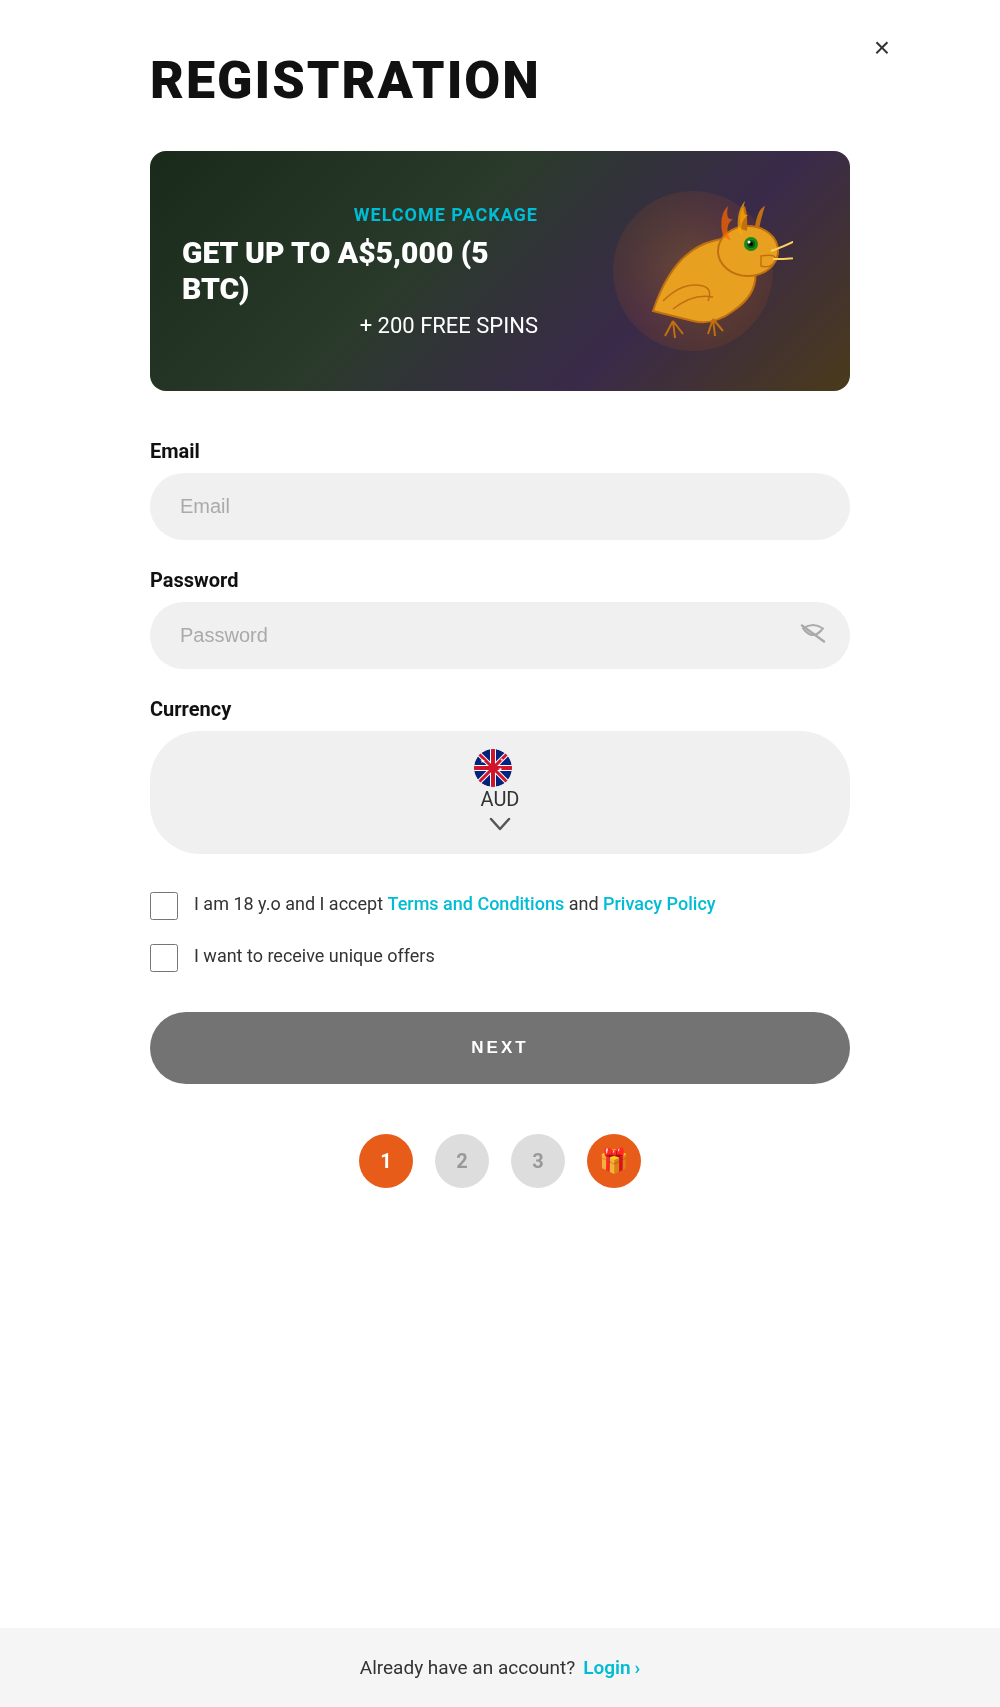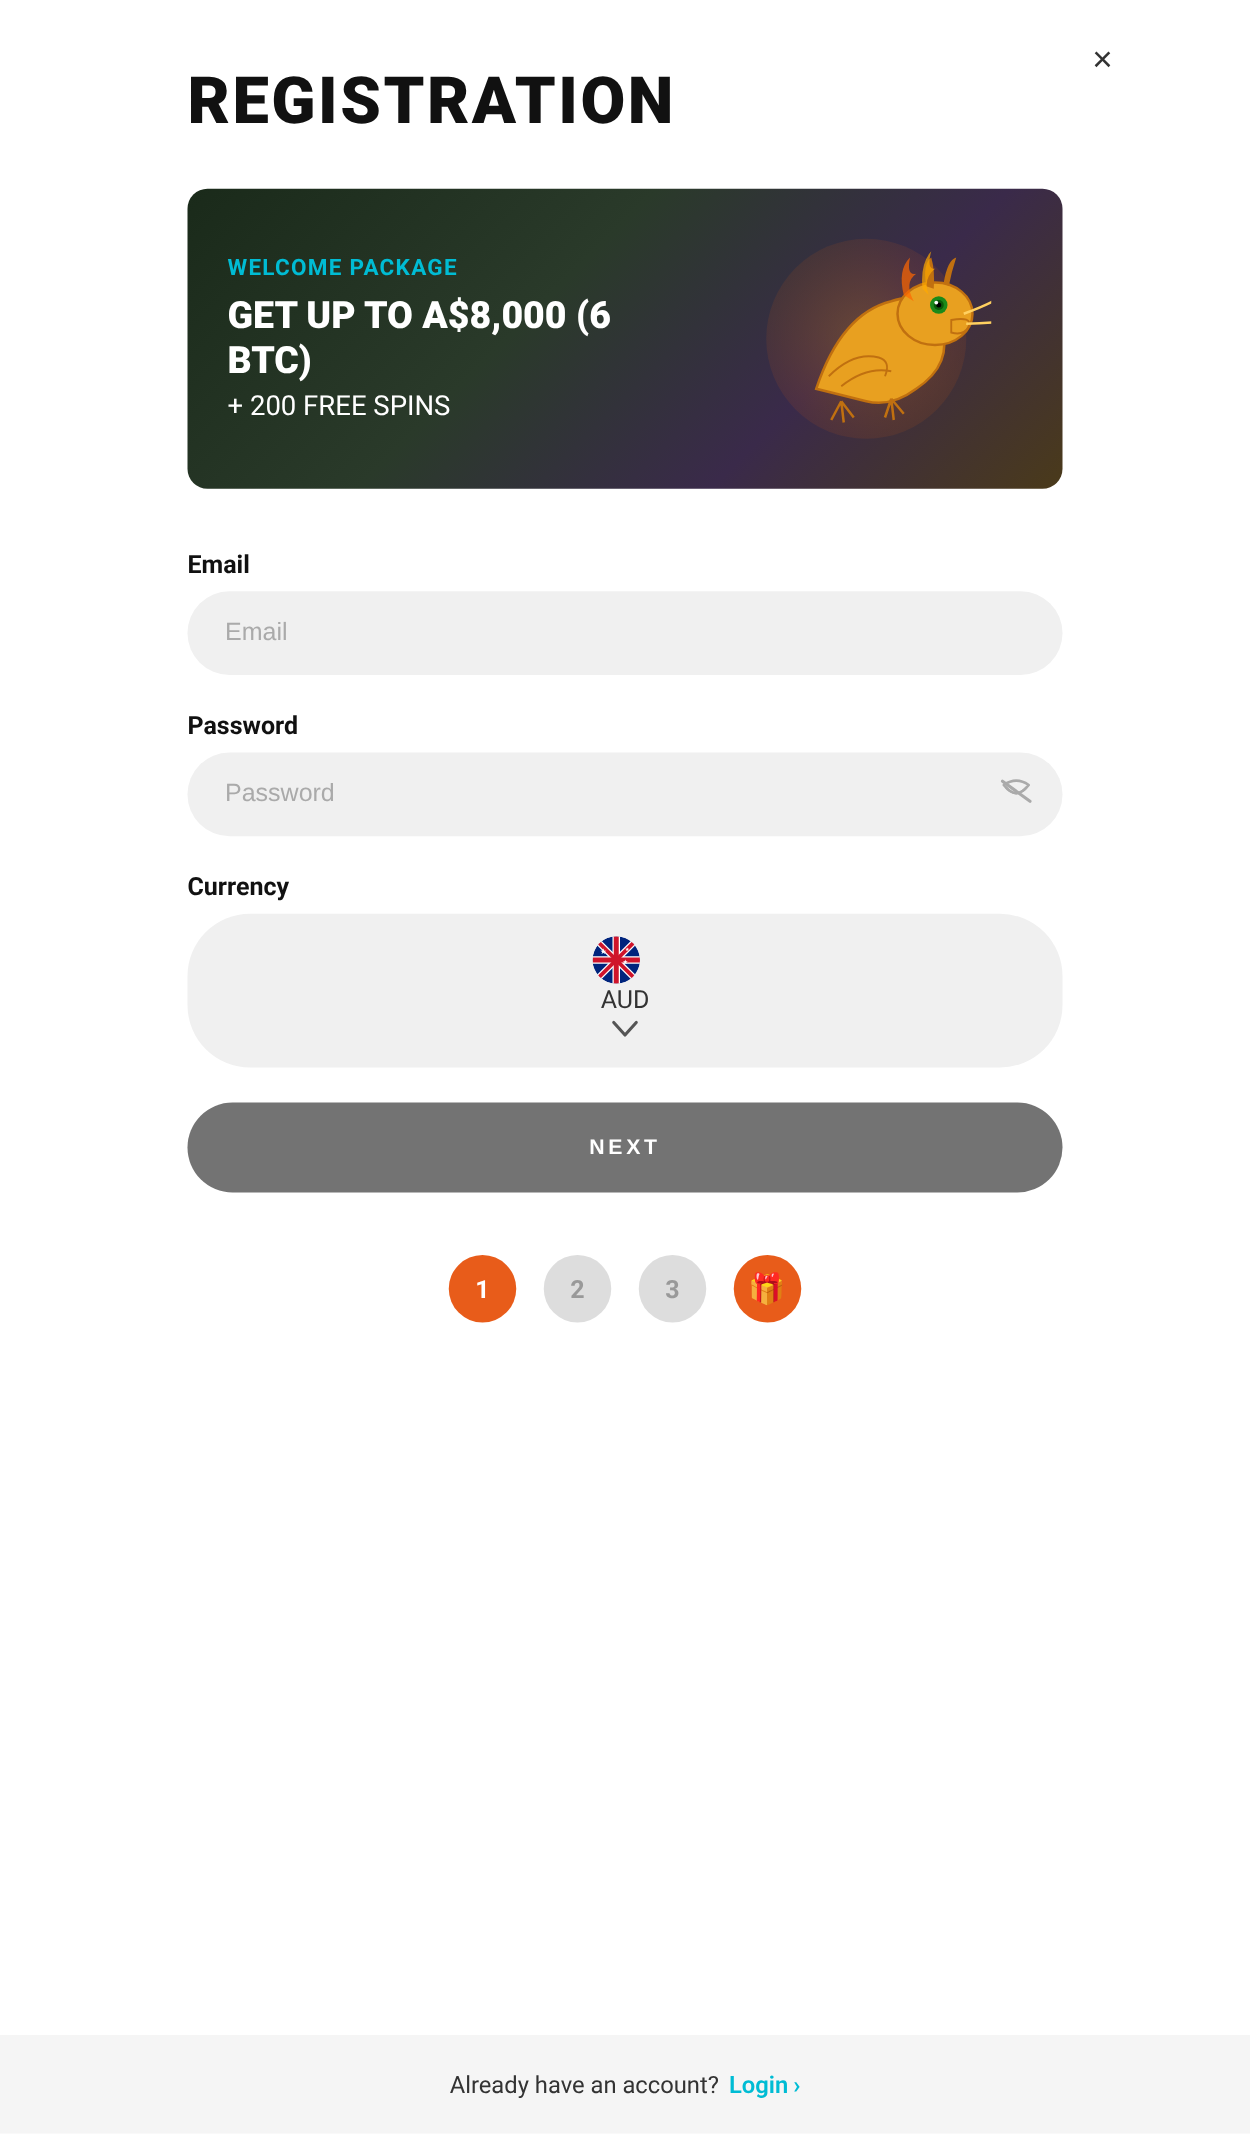--- a/index.html
+++ b/index.html
@@ -59,20 +59,21 @@
     }
 
     .banner-content {
       position: absolute;
       left: 0; top: 0; bottom: 0;
       width: 60%;
       padding: 28px 32px;
       display: flex;
       flex-direction: column;
       justify-content: center;
+      align-items: flex-end;
     }
 
     .banner-tag {
       font-size: 18px;
       font-weight: 700;
       color: #00bcd4;
       margin-bottom: 10px;
       letter-spacing: 1px;
     }
 
@@ -301,21 +302,21 @@
   <button class="close-button">
     <span>×</span>
   </button>
 
   <h1 class="page-title">REGISTRATION</h1>
 
   
   <div class="banner">
     <div class="banner-content">
       <div class="banner-tag">WELCOME PACKAGE</div>
-      <div class="banner-headline">GET UP TO A$8,000 (6 BTC)</div>
+      <div class="banner-headline">GET UP TO A$5,000 (5 BTC)</div>
       <div class="banner-sub">+ 200 FREE SPINS</div>
     </div>
     <div class="banner-dragon">
 
       <svg class="dragon-svg" viewBox="0 0 200 200" xmlns="http://www.w3.org/2000/svg">
         <defs>
           <radialGradient id="dragonGlow" cx="50%" cy="50%" r="50%">
             <stop offset="0%" stop-color="#ffaa00" stop-opacity="0.8"></stop>
             <stop offset="100%" stop-color="#ff6600" stop-opacity="0.3"></stop>
           </radialGradient>
@@ -398,20 +399,32 @@
       <span class="currency-label">AUD</span>
       <span class="chevron-down">
         <svg width="22" height="14" viewBox="0 0 22 14" fill="none">
           <path d="M2 2 L11 12 L20 2" stroke="#555" stroke-width="2.5" stroke-linecap="round" stroke-linejoin="round"></path>
         </svg>
       </span>
     </div>
   </div>
 
   
+  <div class="checkboxes-section">
+    <div class="checkbox-row">
+      <input type="checkbox" class="checkbox-input" style="">
+      <span class="checkbox-text">
+        <span>I am 18 y.o and I accept </span><a class="link-text" href="#">Terms and Conditions</a><span> and </span><a class="link-text" href="#">Privacy Policy</a>
+      </span>
+    </div>
+    <div class="checkbox-row">
+      <input type="checkbox" class="checkbox-input" style="">
+      <span class="checkbox-text">I want to receive unique offers</span>
+    </div>
+  </div>
 
   
   <button class="next-button">NEXT</button>
 
   
   <div class="steps-row">
     <div class="step-circle active">
       <span>1</span>
     </div>
     <div class="step-circle inactive">

